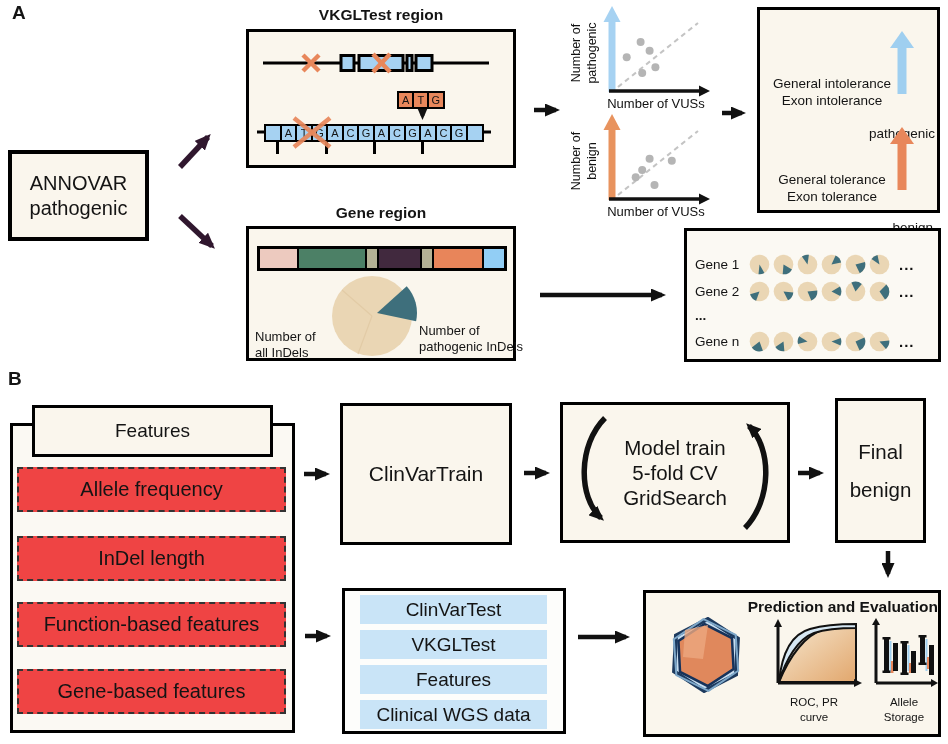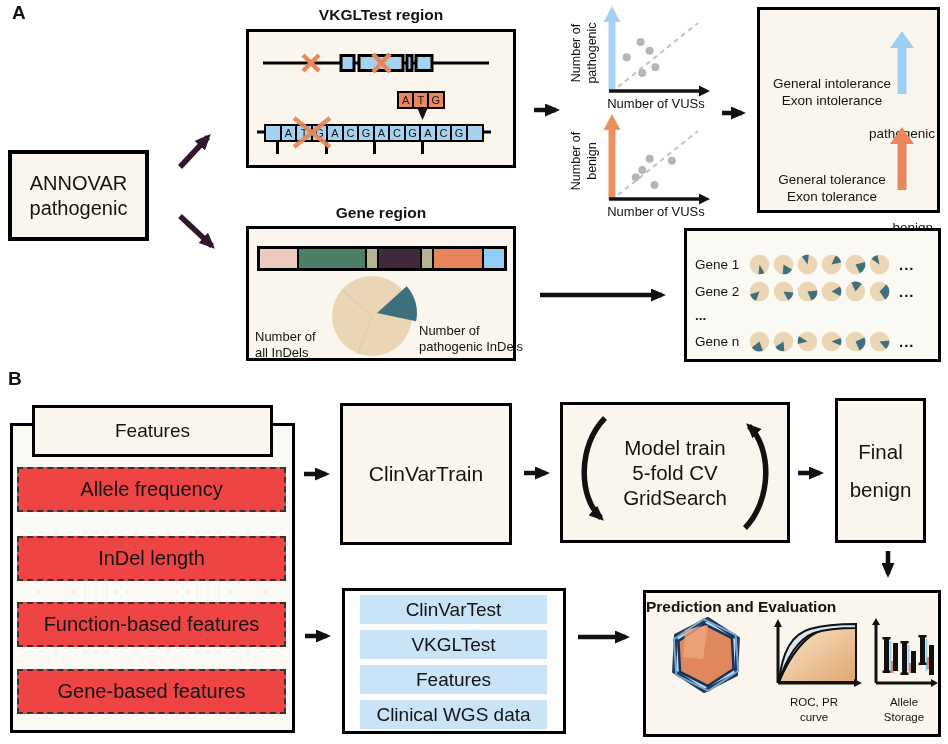--- a/index.html
+++ b/index.html
@@ -318,21 +318,21 @@
 </div>
 
 <div class="box" style="left:342px;top:588px;width:224px;height:146px;background:#fdfdfb;">
   <div class="bluerow" style="left:15px;top:4px;width:187px;height:29px;">ClinVarTest</div>
   <div class="bluerow" style="left:15px;top:39px;width:187px;height:29px;">VKGLTest</div>
   <div class="bluerow" style="left:15px;top:74px;width:187px;height:29px;">Features</div>
   <div class="bluerow" style="left:15px;top:109px;width:187px;height:29px;">Clinical WGS data</div>
 </div>
 
 <div class="box" style="left:643px;top:590px;width:298px;height:147px;">
-  <div class="abs" style="left:0;top:5px;width:100%;text-align:left;font-weight:bold;font-size:15.5px;">Prediction and Evaluation</div>
+  <div class="abs" style="left:0;top:5px;width:100%;text-align:right;font-weight:bold;font-size:15.5px;">Prediction and Evaluation</div>
 
   <svg class="abs" style="left:12px;top:24px;" width="96" height="76" viewBox="0 0 96 76">
     <polygon points="48,2 17,20 17,56 48,74 79,56 79,20" fill="#c7ddef" stroke="#1d3a5e" stroke-width="4" transform="rotate(3 48 38)"></polygon>
     <polygon points="48,2 17,20 17,56 48,74 79,56 79,20" fill="none" stroke="#7da7c9" stroke-width="2" transform="rotate(-4 48 38)"></polygon>
     <polygon points="48,7 21.2,22.5 21.2,53.5 48,69 74.8,53.5 74.8,22.5" fill="#e0885c" stroke="#16325a" stroke-width="2.5" transform="rotate(-3 48 38)"></polygon>
     <polygon points="27,13 50,8 45,42 25,40" fill="#eca87f" opacity="0.8"></polygon>
   </svg>
 
   <svg class="abs" style="left:116px;top:24px;" width="104" height="76" viewBox="0 0 104 76">
     <defs>

